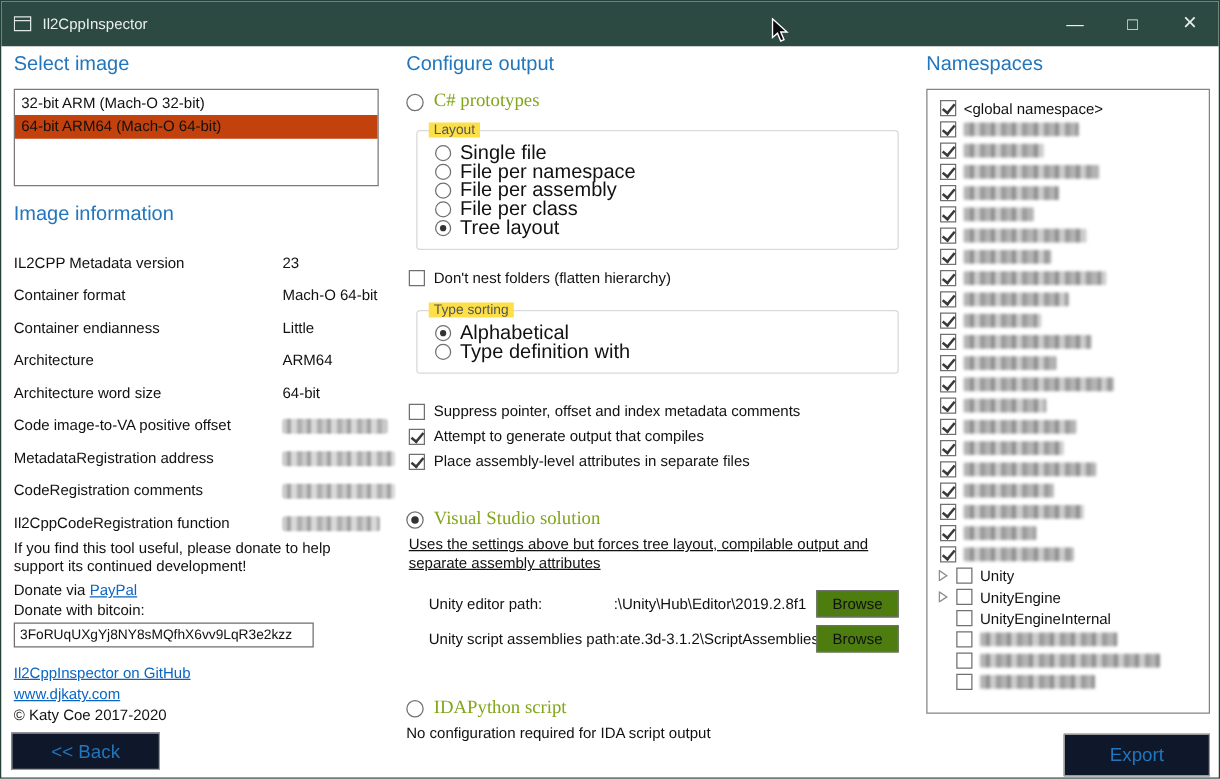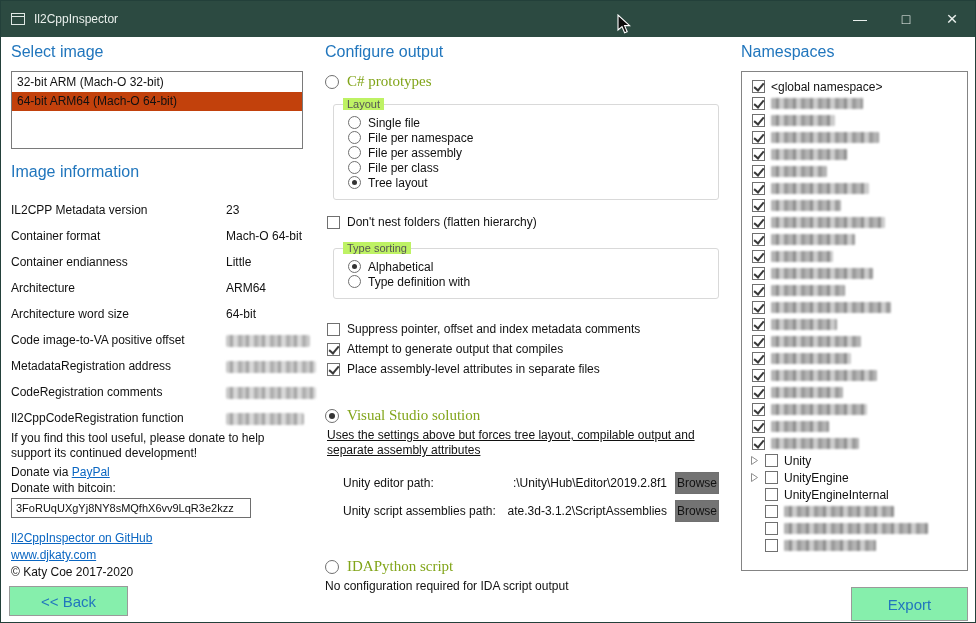--- a/index.html
+++ b/index.html
@@ -34,52 +34,52 @@
     filter:blur(1px); }
   .donate-text { margin-top:6px; font-size:12px; line-height:15px; color:#111; }
   .donate-line { margin-top:4px; font-size:12px; color:#111; }
   a { color:#0a66c2; text-decoration:underline; cursor:pointer; }
   .bitcoin-label { margin-top:2px; font-size:12px; color:#111; }
   .bitcoin-input { margin-top:3px; width:240px; height:20px; border:1px solid #6e6e6e; padding:0 4px;
     font:11px "Liberation Sans", sans-serif; color:#111; }
   .link-block { margin-top:12px; font-size:12px; line-height:17px; }
   .link-block a { display:block; }
   .copyright { margin-top:1px; font-size:12px; color:#111; }
-  .big-btn { position:absolute; background:#86efac; border:1px solid #9a9a9a; color:#2176bd; font-size:15px;
+  .big-btn { position:absolute; background:#0f172a; border:1px solid #9a9a9a; color:#2176bd; font-size:15px;
     font-family:inherit; cursor:pointer; }
   .back-btn { left:8px; top:585px; width:119px; height:30px; }
   .export-btn { left:850px; top:586px; width:117px; height:34px; }
 
   
   .radio { width:13px; height:13px; border:1px solid #707070; border-radius:50%; background:#fff; position:relative; flex:none; display:inline-block; }
   .radio.selected::after { content:""; position:absolute; left:3px; top:3px; width:5px; height:5px; border-radius:50%; background:#333; }
   .radio.big { width:14px; height:14px; }
   .radio.big.selected::after { left:3px; top:3px; width:6px; height:6px; }
   .cb { width:13px; height:13px; border:1px solid #707070; background:#fff; position:relative; flex:none; display:inline-block; }
   .cb.checked::after { content:""; position:absolute; left:3px; top:0px; width:4px; height:8px;
     border:solid #3a3a3a; border-width:0 2px 2px 0; transform:rotate(40deg); }
 
   
   .green-row { display:flex; align-items:center; gap:8px; margin-top:12px;font-family:Liberation Serif, serif; }
   .green-row.vs { margin-top:30px; }
   .green-row.ida { margin-top:36px; }
   .green-label { font-size:15px; color:#82a51a; }
   .groupbox { position:relative; border:1px solid #d9d9d9; border-radius:3px; margin:14px 0 0 8px; padding:10px 0 9px 0; }
   .groupbox.ts { margin-top:18px; }
-  .group-title { position:absolute; top:-7px; left:9px; background:#bef264; padding:0 4px; font-size:11px; color:#555; }
-  .opt { display:flex; align-items:center; gap:7px; height:15px; padding-left:14px; font-size:12px; color:#111; }
+  .group-title { position:absolute; top:-7px; left:9px; background:#fde047; padding:0 4px; font-size:11px; color:#555; }
+  .opt { display:flex; align-items:center; gap:7px; height:15px; padding-left:14px; font-size:16px; color:#111; }
   .cb-row { display:flex; align-items:center; gap:7px; height:16px; margin:4px 0 0 2px; font-size:12px; color:#111; }
   .cb-row.first { margin-top:14px; }
   .cb-row.gap { margin-top:22px; }
   .vs-desc { margin:4px 0 0 2px; font-size:12px; line-height:15px; color:#111; width:392px;text-decoration:underline; }
   .path-row { display:flex; align-items:center; margin-top:14px; }
   .path-row.second { margin-top:6px; }
   .path-label { margin-left:18px; font-size:12px; white-space:nowrap; color:#111; }
   .path-value { flex:1; font-size:12px; text-align:right; padding-right:8px; white-space:nowrap; overflow:hidden; color:#111; }
-  .browse-btn { width:44px; height:22px; flex:none; background:#737373; border:1px solid #707070; color:#111;
+  .browse-btn { width:66px; height:22px; flex:none; background:#4d7c0f; border:1px solid #707070; color:#111;
     font:12px "Liberation Sans", sans-serif; cursor:pointer; }
   .ida-desc { margin-top:4px; font-size:12px; color:#111; }
 
   
   .ns-box { margin-top:10px; height:500px; border:1px solid #848484; background:#fff; padding:6px 2px; overflow:hidden; }
   .ns-row { display:flex; align-items:center; gap:6px; height:17px; padding-left:8px; font-size:12px; color:#111; }
   .ns-row.child { padding-left:6px; }
   .expander { flex:none; }
   .spacer { width:9px; flex:none; }
   .ns-blur { height:11px; border-radius:1px;

